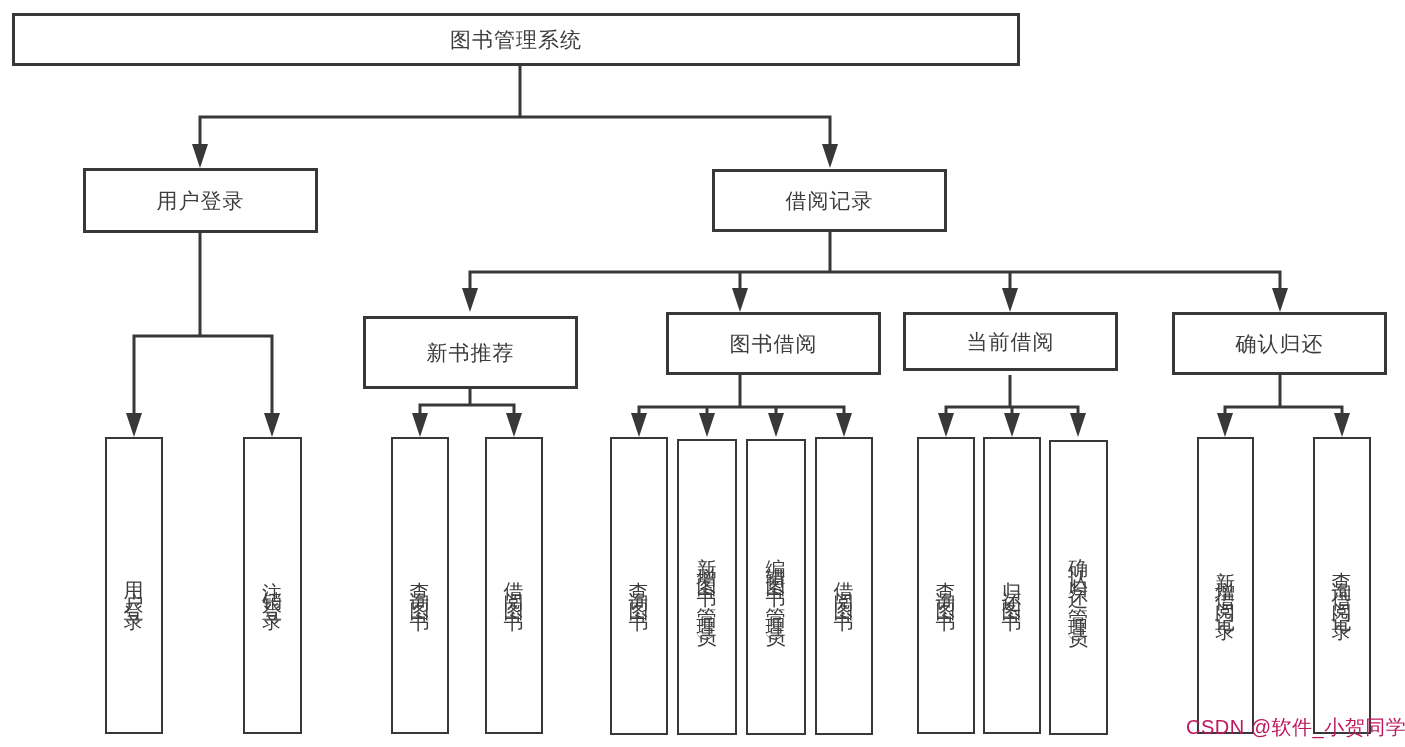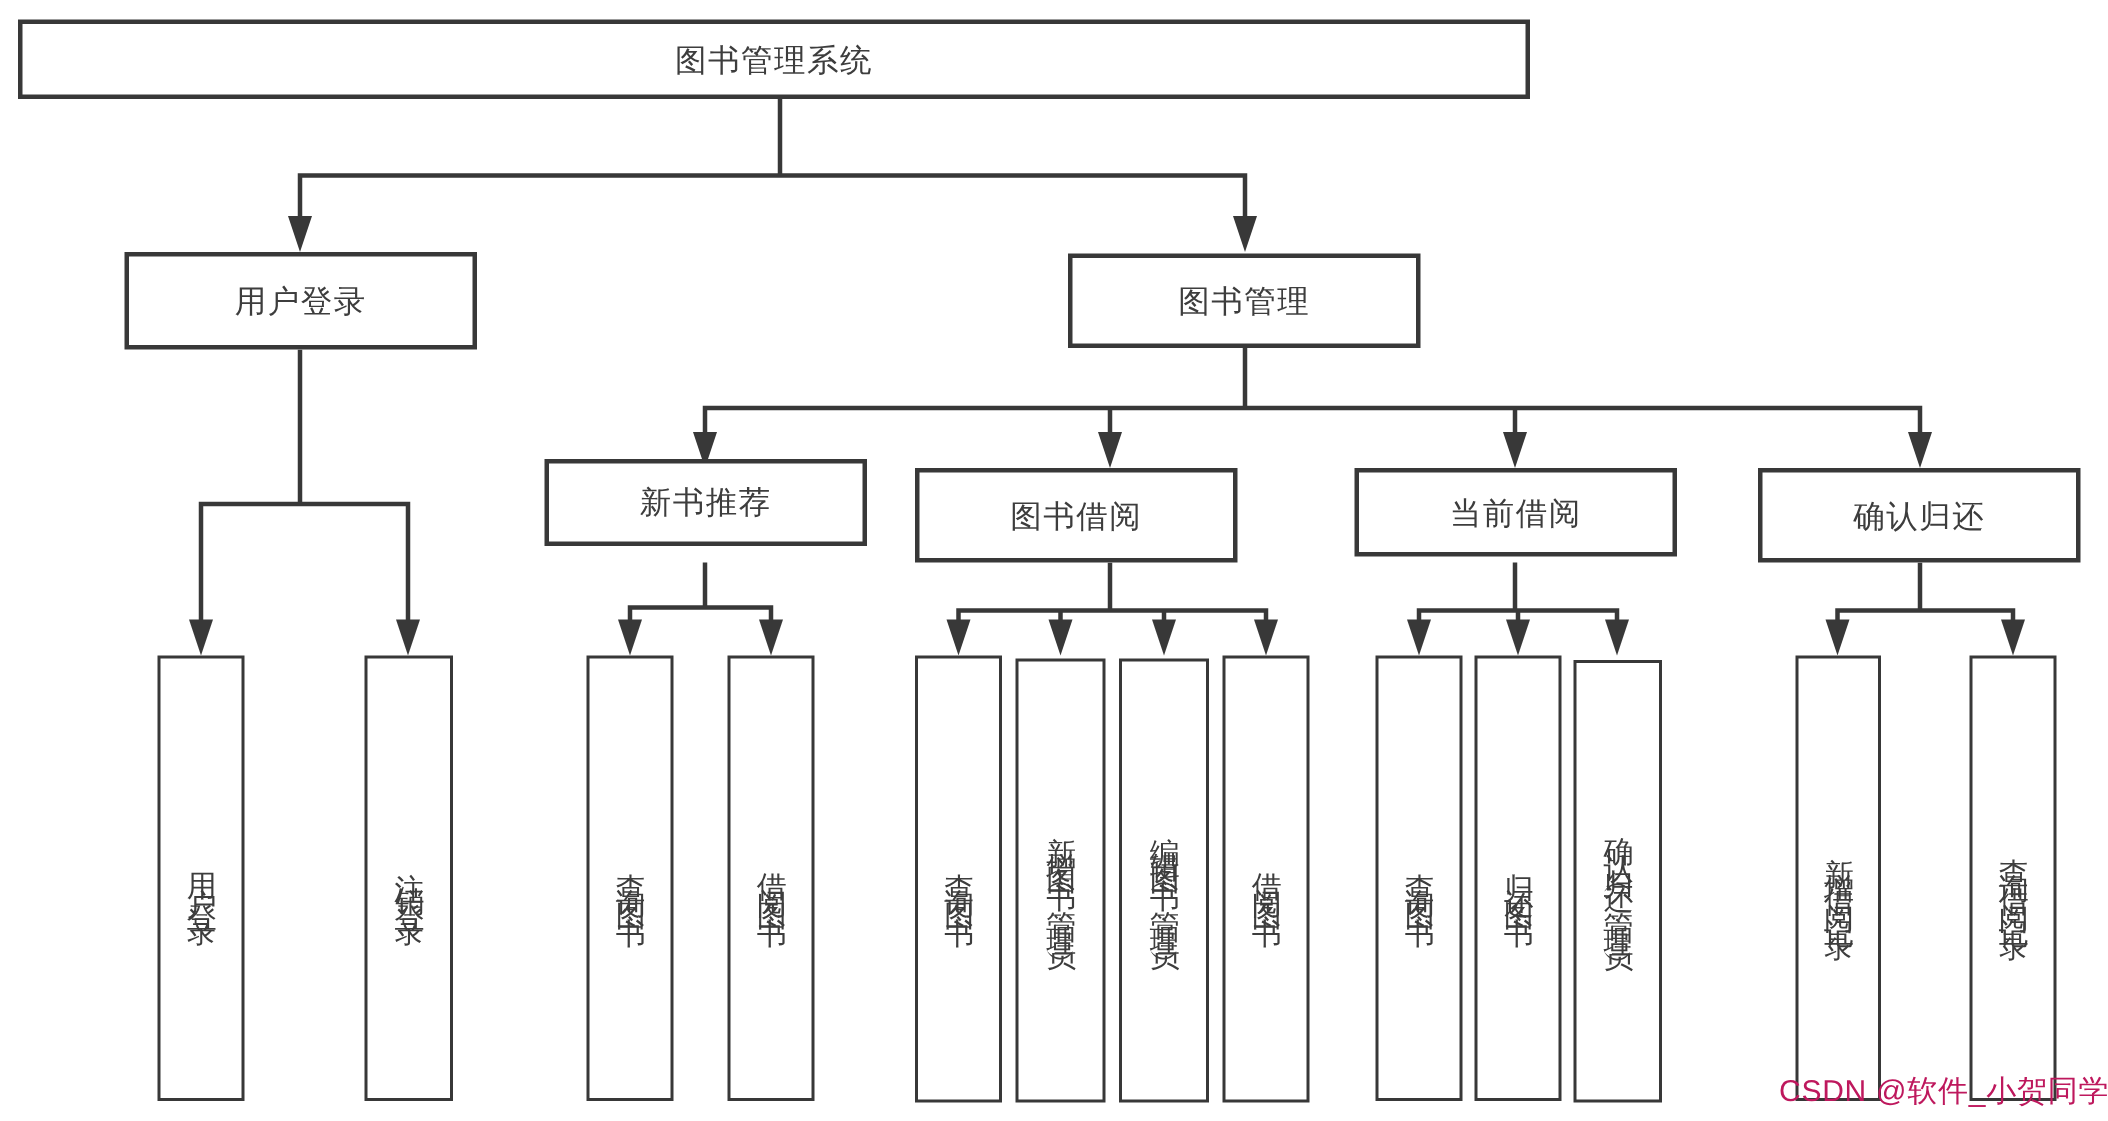--- a/index.html
+++ b/index.html
@@ -99,24 +99,24 @@
       <polygon points="1004,413 1020,413 1012,437"></polygon>
       <polygon points="1070,413 1086,413 1078,437"></polygon>
       <polygon points="1217,413 1233,413 1225,437"></polygon>
       <polygon points="1334,413 1350,413 1342,437"></polygon>
     </g>
   </svg>
 
   <div class="box" style="left:12px;top:13px;width:1008px;height:53px">图书管理系统</div>
 
   <div class="box" style="left:83px;top:168px;width:235px;height:65px">用户登录</div>
-  <div class="box" style="left:712px;top:169px;width:235px;height:63px">图书管理</div>
+  <div class="box" style="left:712px;top:169px;width:235px;height:63px">借阅记录</div>
 
-  <div class="box" style="left:363px;top:306px;width:215px;height:58px">新书推荐</div>
-  <div class="box" style="left:610px;top:312px;width:215px;height:63px">图书借阅</div>
+  <div class="box" style="left:363px;top:316px;width:215px;height:73px">新书推荐</div>
+  <div class="box" style="left:666px;top:312px;width:215px;height:63px">图书借阅</div>
   <div class="box" style="left:903px;top:312px;width:215px;height:59px">当前借阅</div>
   <div class="box" style="left:1172px;top:312px;width:215px;height:63px">确认归还</div>
 
   <div class="box leaf" style="left:105px;top:437px;width:58px;height:297px">用户登录</div>
   <div class="box leaf" style="left:243px;top:437px;width:59px;height:297px">注销登录</div>
 
   <div class="box leaf" style="left:391px;top:437px;width:58px;height:297px">查询图书</div>
   <div class="box leaf" style="left:485px;top:437px;width:58px;height:297px">借阅图书</div>
 
   <div class="box leaf" style="left:610px;top:437px;width:58px;height:298px">查询图书</div>

